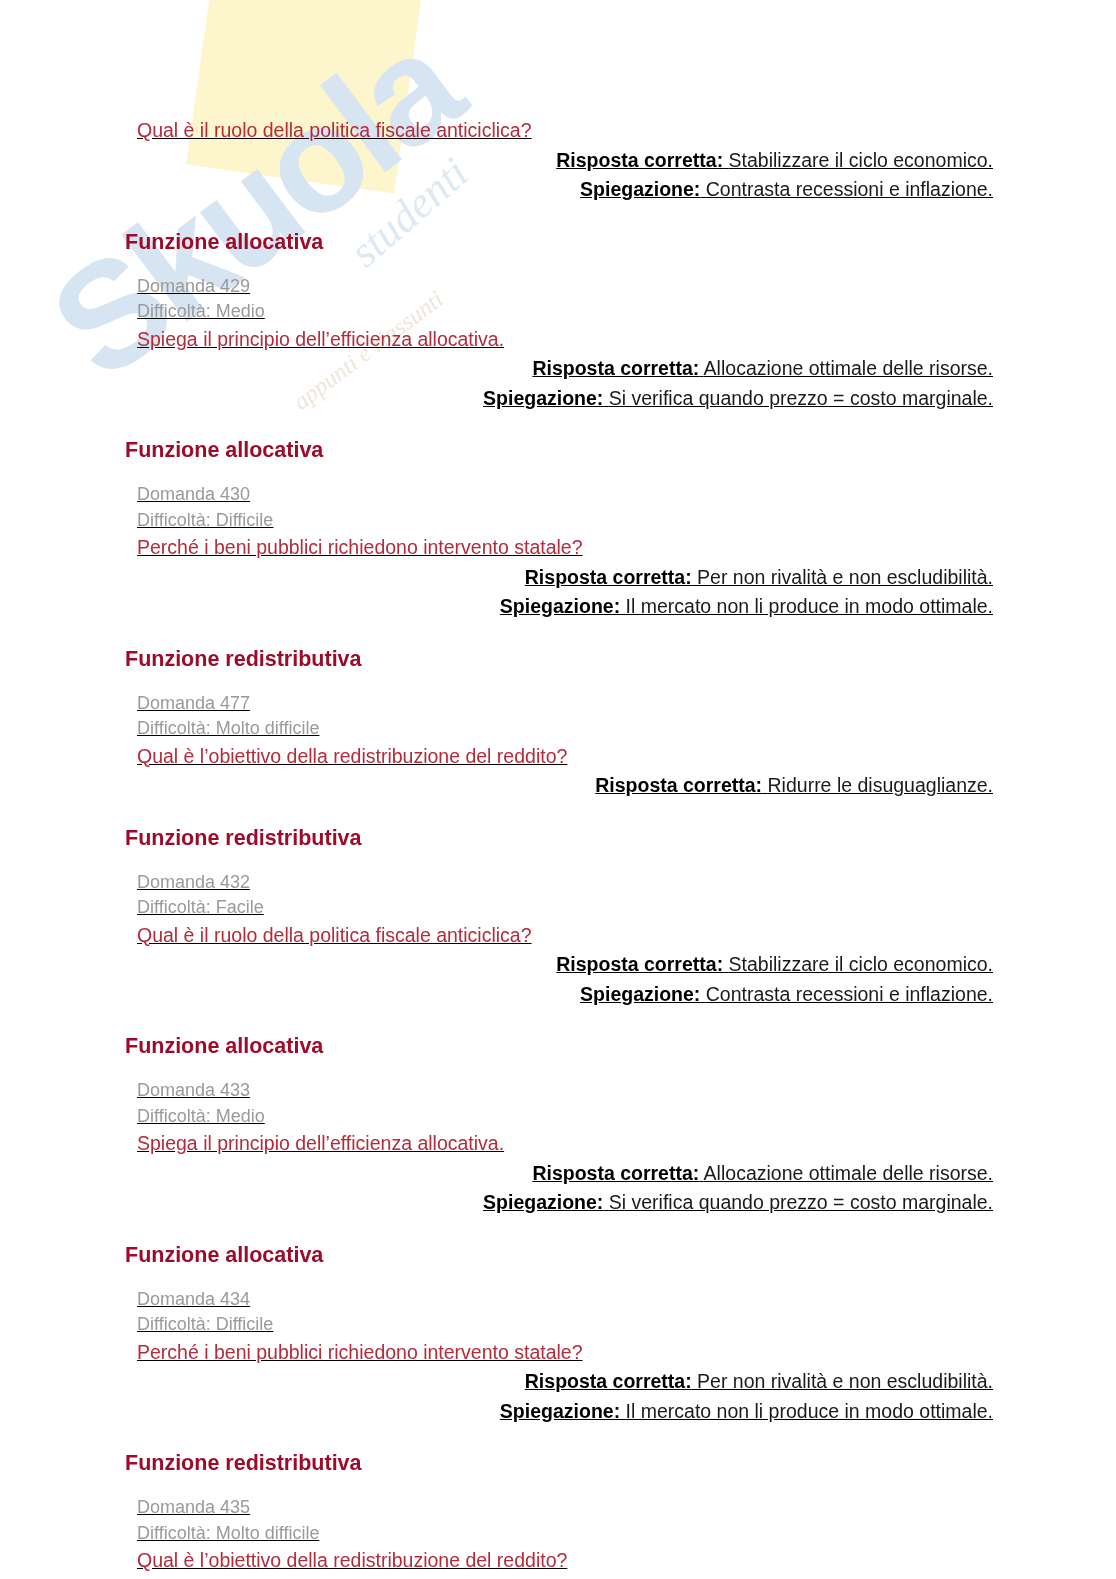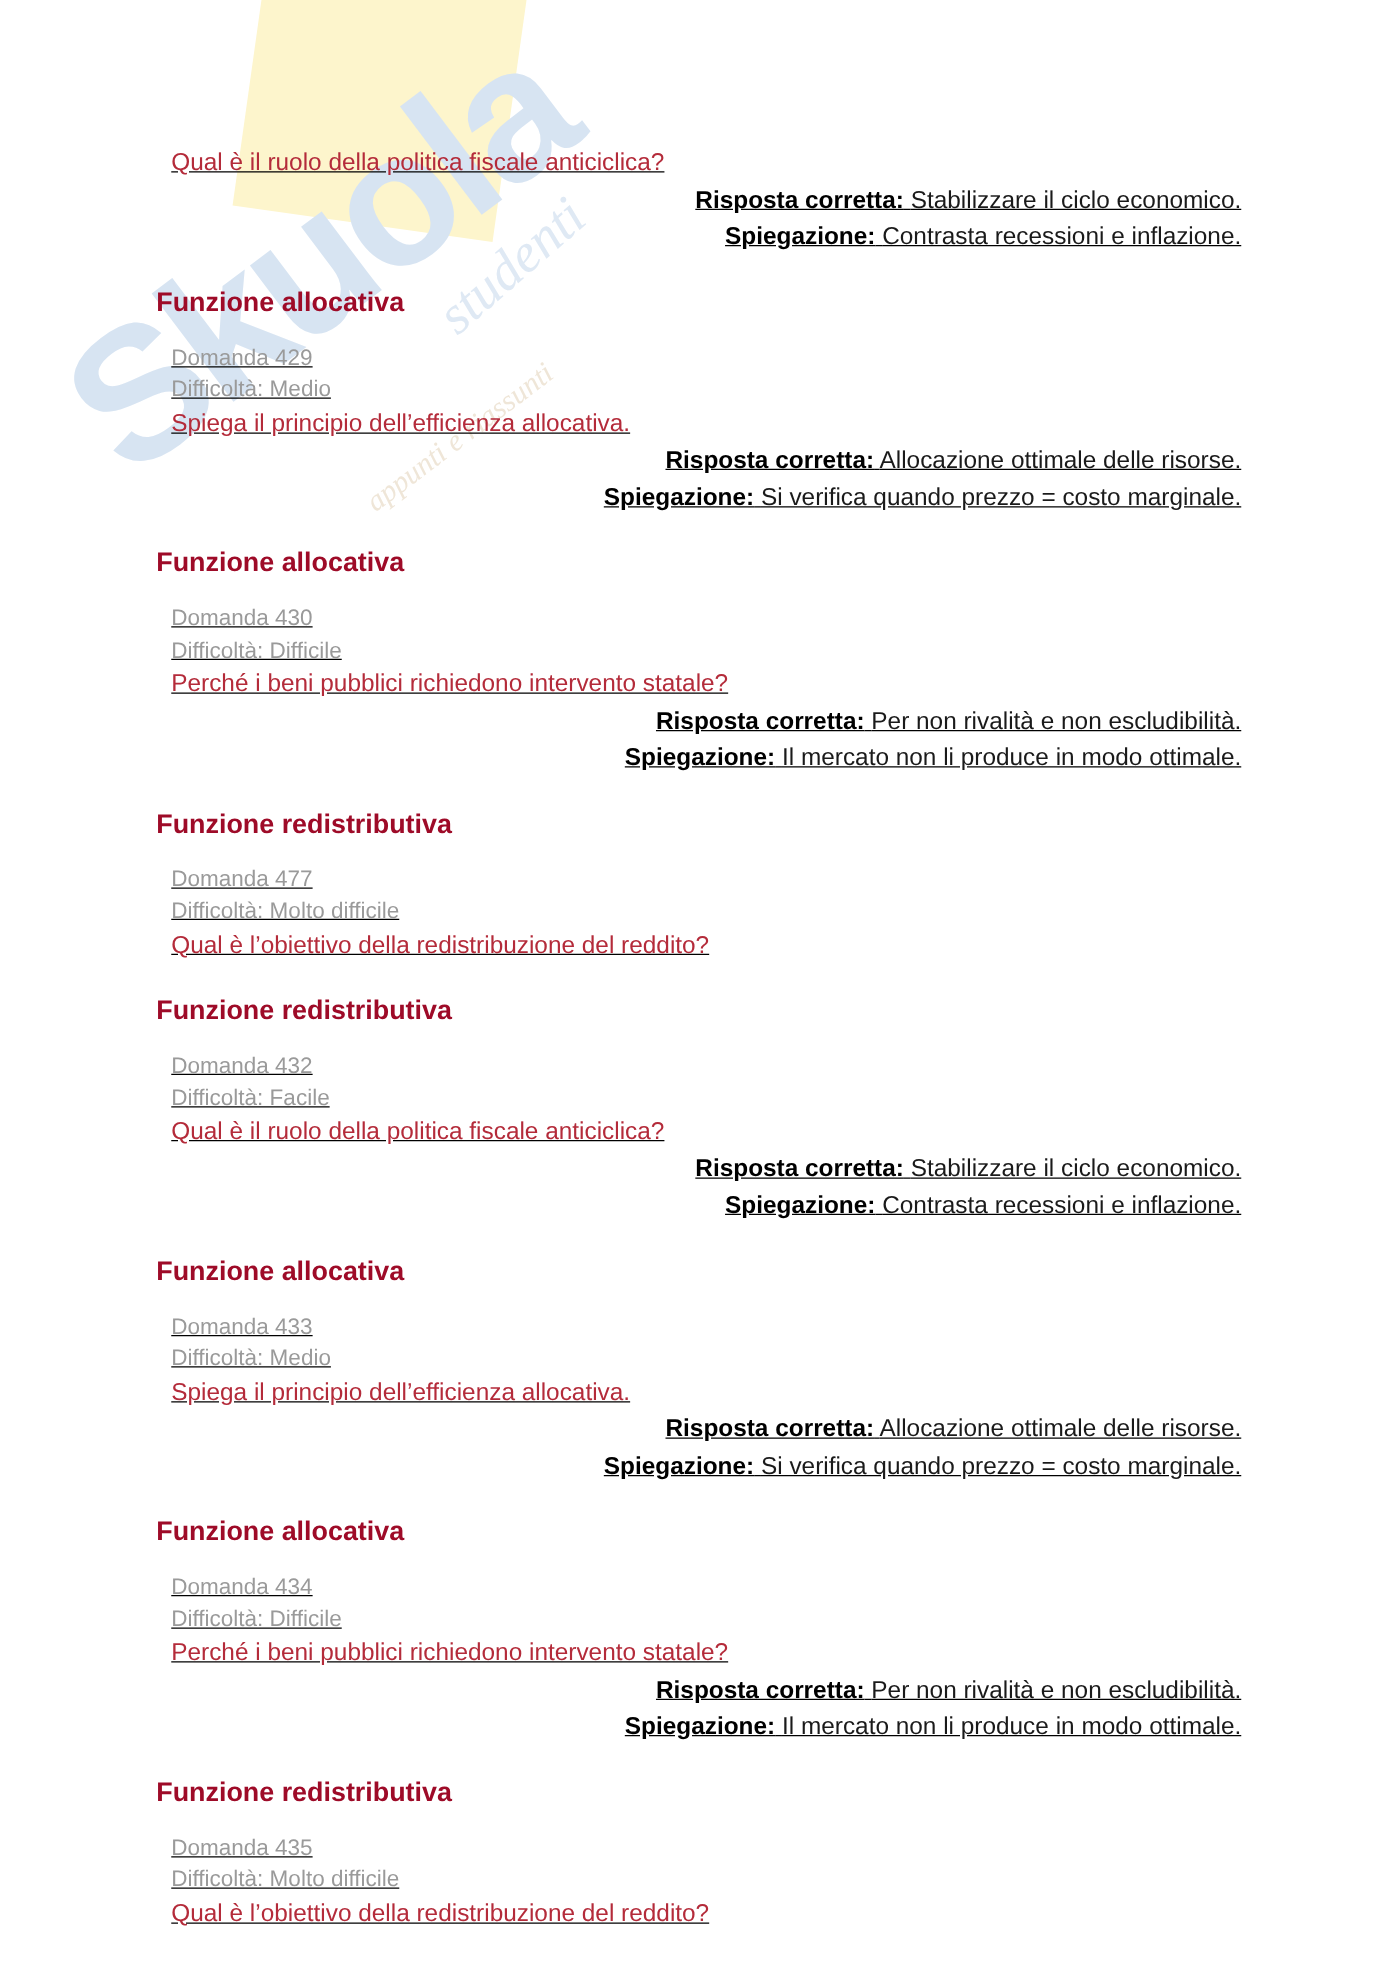--- a/index.html
+++ b/index.html
@@ -164,20 +164,21 @@
         <div class="meta line">Difficoltà: Difficile</div>
         <div class="question line">Perché i beni pubblici richiedono intervento statale?</div>
         <div class="answer line"><span class="lbl">Risposta corretta:</span> <span>Per non rivalità e non escludibilità.</span></div>
         <div class="explanation line"><span class="lbl">Spiegazione:</span> <span>Il mercato non li produce in modo ottimale.</span></div>
       </div>
       <div class="section-heading line">Funzione redistributiva</div>
       <div class="q-block">
         <div class="meta line">Domanda 477</div>
         <div class="meta line">Difficoltà: Molto difficile</div>
         <div class="question line">Qual è l’obiettivo della redistribuzione del reddito?</div>
+        <div class="answer line"><span class="lbl">Risposta corretta:</span> <span>Ridurre le disuguaglianze.</span></div>
       </div>
       <div class="section-heading line">Funzione redistributiva</div>
       <div class="q-block">
         <div class="meta line">Domanda 432</div>
         <div class="meta line">Difficoltà: Facile</div>
         <div class="question line">Qual è il ruolo della politica fiscale anticiclica?</div>
         <div class="answer line"><span class="lbl">Risposta corretta:</span> <span>Stabilizzare il ciclo economico.</span></div>
         <div class="explanation line"><span class="lbl">Spiegazione:</span> <span>Contrasta recessioni e inflazione.</span></div>
       </div>
       <div class="section-heading line">Funzione allocativa</div>

